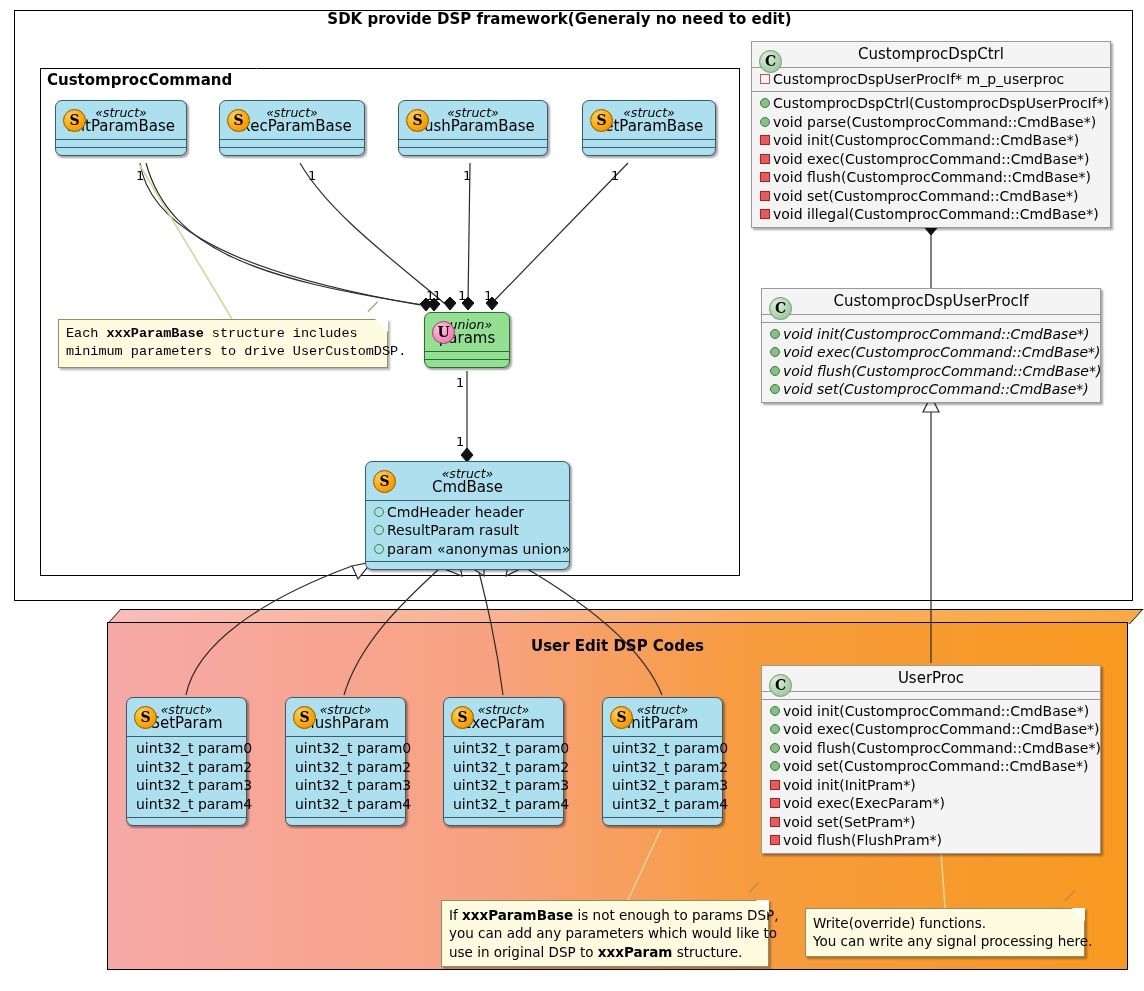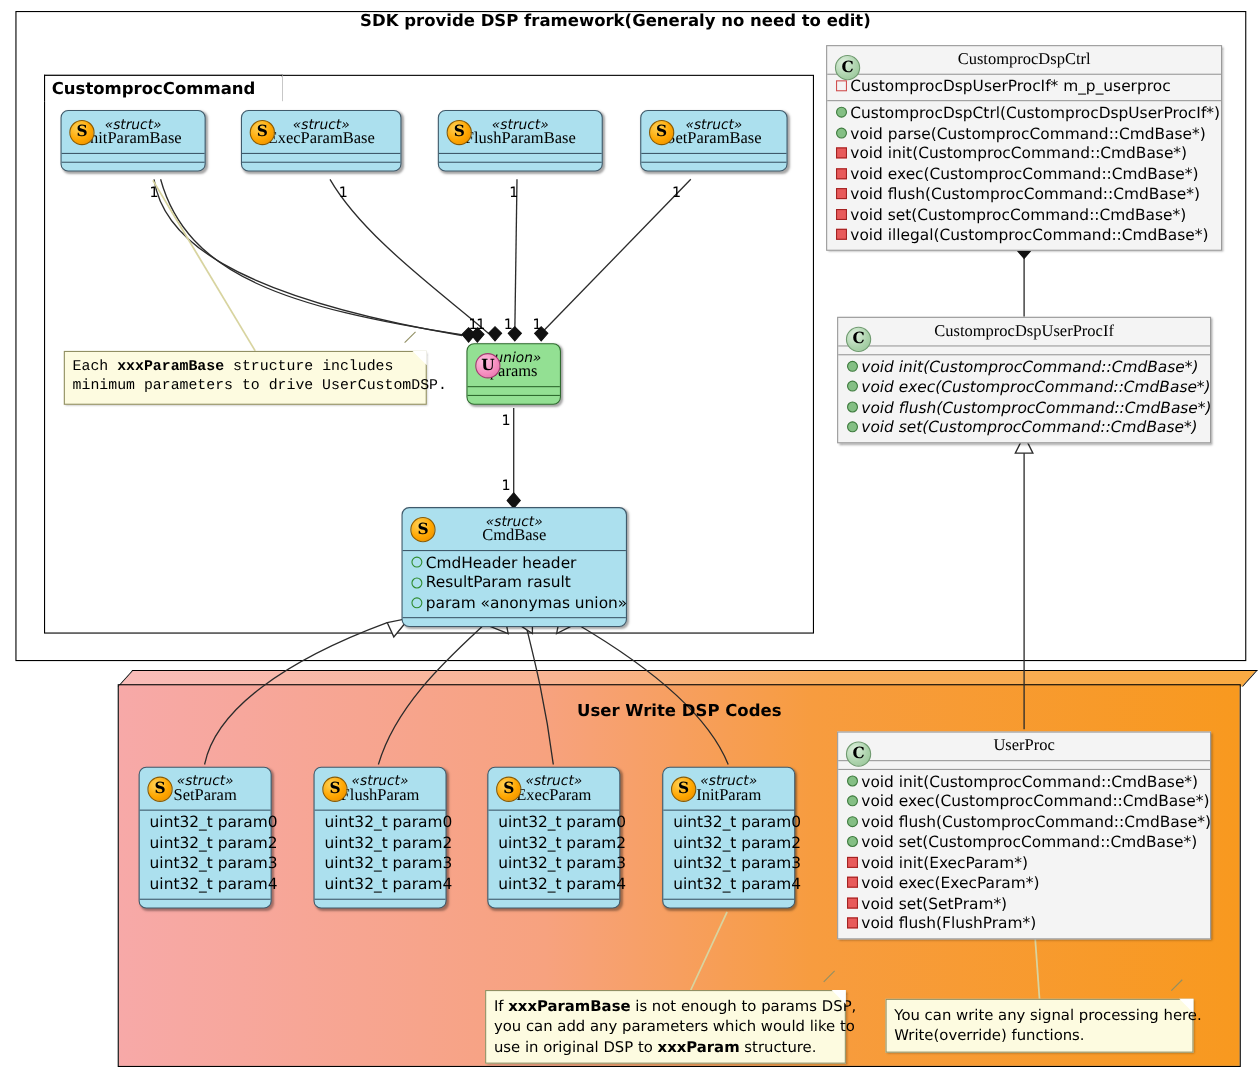--- a/index.html
+++ b/index.html
@@ -93,21 +93,21 @@
   .node .hdr{
     padding:5px 8px 4px 8px;
     text-align:center;
     line-height:1.05;
     position:relative;
   }
   .node .stereo{
     font-style:italic;font-size:12.5px;color:#000;display:block;
   }
   .node .nm{
-    font-size:15px;color:#000;display:block;white-space:nowrap;font-family:Liberation Serif, serif;
+    font-size:15px;color:#000;display:block;white-space:nowrap;
   }
   .node .badge{
     position:absolute;left:7px;top:8px;
     width:21px;height:21px;border-radius:50%;
     border:1px solid #8a5a00;
     background:radial-gradient(circle at 34% 30%,#ffd257 0%,#ffa600 55%,#e58a00 100%);
     color:#000;font-weight:bold;font-size:14px;
     line-height:20px;text-align:center;
     font-family:"DejaVu Serif","Liberation Serif",serif;
   }
@@ -186,21 +186,21 @@
 <div id="canvas">
 
   <div class="pkg pkg-sdk"></div>
   <div class="pkg-sdk-title">SDK provide DSP framework(Generaly no need to edit)</div>
 
   <div class="pkg pkg-inner"></div>
   <div class="pkg-inner-label">CustomprocCommand</div>
 
   <div class="pkg-user-lip"></div>
   <div class="pkg pkg-user"></div>
-  <div class="pkg-user-title">User Write DSP Codes</div>
+  <div class="pkg-user-title">User Edit DSP Codes</div>
 
   <svg class="lines under" viewBox="0 0 1144 991">
     <g stroke="#2b2b2b" stroke-width="1.2" fill="none">
 
       <path d="M140,163 C148,215 205,268 420,305"></path>
       <path d="M146,163 C170,250 260,280 424,305"></path>
 
       <path d="M300,163 C330,215 400,265 444,303"></path>
 
       <path d="M470,163 L468,303"></path>
@@ -366,21 +366,21 @@
       <span class="nm">UserProc</span>
     </div>
     <div class="sep"></div>
     <div class="sect empty"></div>
     <div class="sep"></div>
     <div class="sect">
       <div class="row"><span class="vm pub"><i></i></span><span>void init(CustomprocCommand::CmdBase*)</span></div>
       <div class="row"><span class="vm pub"><i></i></span><span>void exec(CustomprocCommand::CmdBase*)</span></div>
       <div class="row"><span class="vm pub"><i></i></span><span>void flush(CustomprocCommand::CmdBase*)</span></div>
       <div class="row"><span class="vm pub"><i></i></span><span>void set(CustomprocCommand::CmdBase*)</span></div>
-      <div class="row"><span class="vm priv"><i></i></span><span>void init(ExecParam*)</span></div>
+      <div class="row"><span class="vm priv"><i></i></span><span>void init(InitPram*)</span></div>
       <div class="row"><span class="vm priv"><i></i></span><span>void exec(ExecParam*)</span></div>
       <div class="row"><span class="vm priv"><i></i></span><span>void set(SetPram*)</span></div>
       <div class="row"><span class="vm priv"><i></i></span><span>void flush(FlushPram*)</span></div>
     </div>
   </div>
 
   <div class="node rounded" style="left:126px;top:697px;width:121px;z-index:5;">
     <div class="hdr">
       <span class="badge">S</span>
       <span class="stereo">«struct»</span>
@@ -477,18 +477,18 @@
       <div><span>If </span><b>xxxParamBase</b><span> is not enough to params DSP,</span></div>
       <div>you can add any parameters which would like to</div>
       <div><span>use in original DSP to </span><b>xxxParam</b><span> structure.</span></div>
     </div>
   </div>
 
   <div class="note" style="left:805px;top:908px;width:280px;">
     <span class="fold"></span>
     <span class="fold2"></span>
     <div class="txt">
+      <div>Write(override) functions.</div>
       <div>You can write any signal processing here.</div>
-      <div>Write(override) functions.</div>
     </div>
   </div>
 
 </div>
 
 </body></html>

